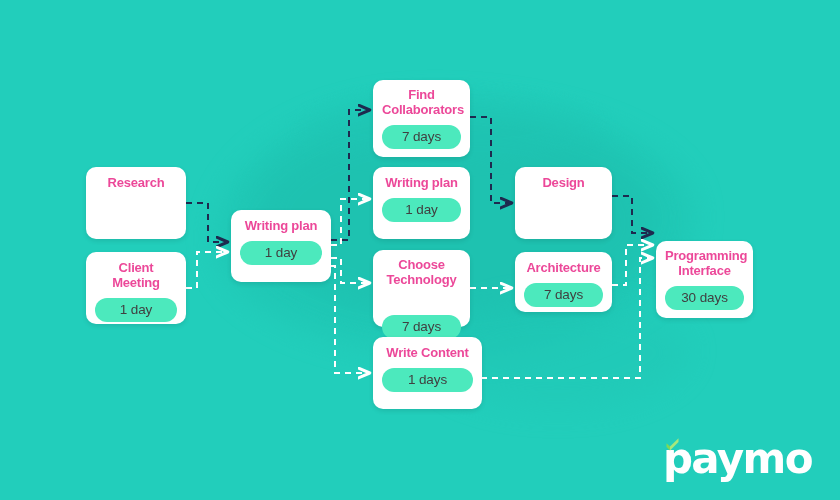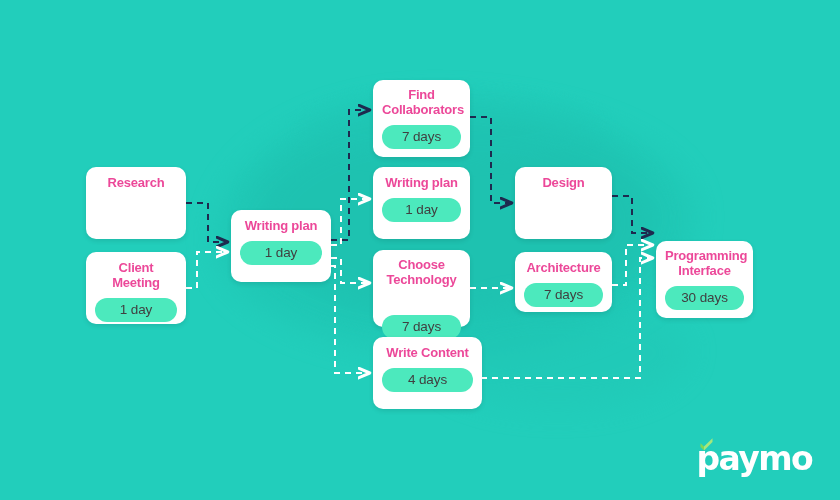--- a/index.html
+++ b/index.html
@@ -66,21 +66,21 @@
 
   
   #logo {
     position:absolute;
     right:28px; bottom:26px;
     height:34px;
     display:flex; align-items:flex-end;
   }
   #logo .wordmark {
     color:#ffffff;
-    font-size:33px;
+    font-size:42px;
     font-weight:bold;
     letter-spacing:-1.6px;
     line-height:30px;
     font-family:"DejaVu Sans", sans-serif;
   }
   #logo .leaf { position:absolute; left:2px; top:-3px; }
 </style>
 </head>
 <body>
 
@@ -151,21 +151,21 @@
     <div class="badge">1 day</div>
   </div>
 
   <div class="node two-line" style="left:373px; top:250px; width:97px; height:77px;gap:20px;">
     <div class="title">Choose Technology</div>
     <div class="badge">7 days</div>
   </div>
 
   <div class="node" style="left:373px; top:337px; width:109px; height:72px;">
     <div class="title">Write Content</div>
-    <div class="badge">4 days</div>
+    <div class="badge">1 days</div>
   </div>
 
   <div class="node" style="left:515px; top:167px; width:97px; height:72px;align-items:center;">
     <div class="title">Design</div>
   </div>
 
   <div class="node" style="left:515px; top:252px; width:97px; height:60px;">
     <div class="title">Architecture</div>
     <div class="badge">7 days</div>
   </div>

